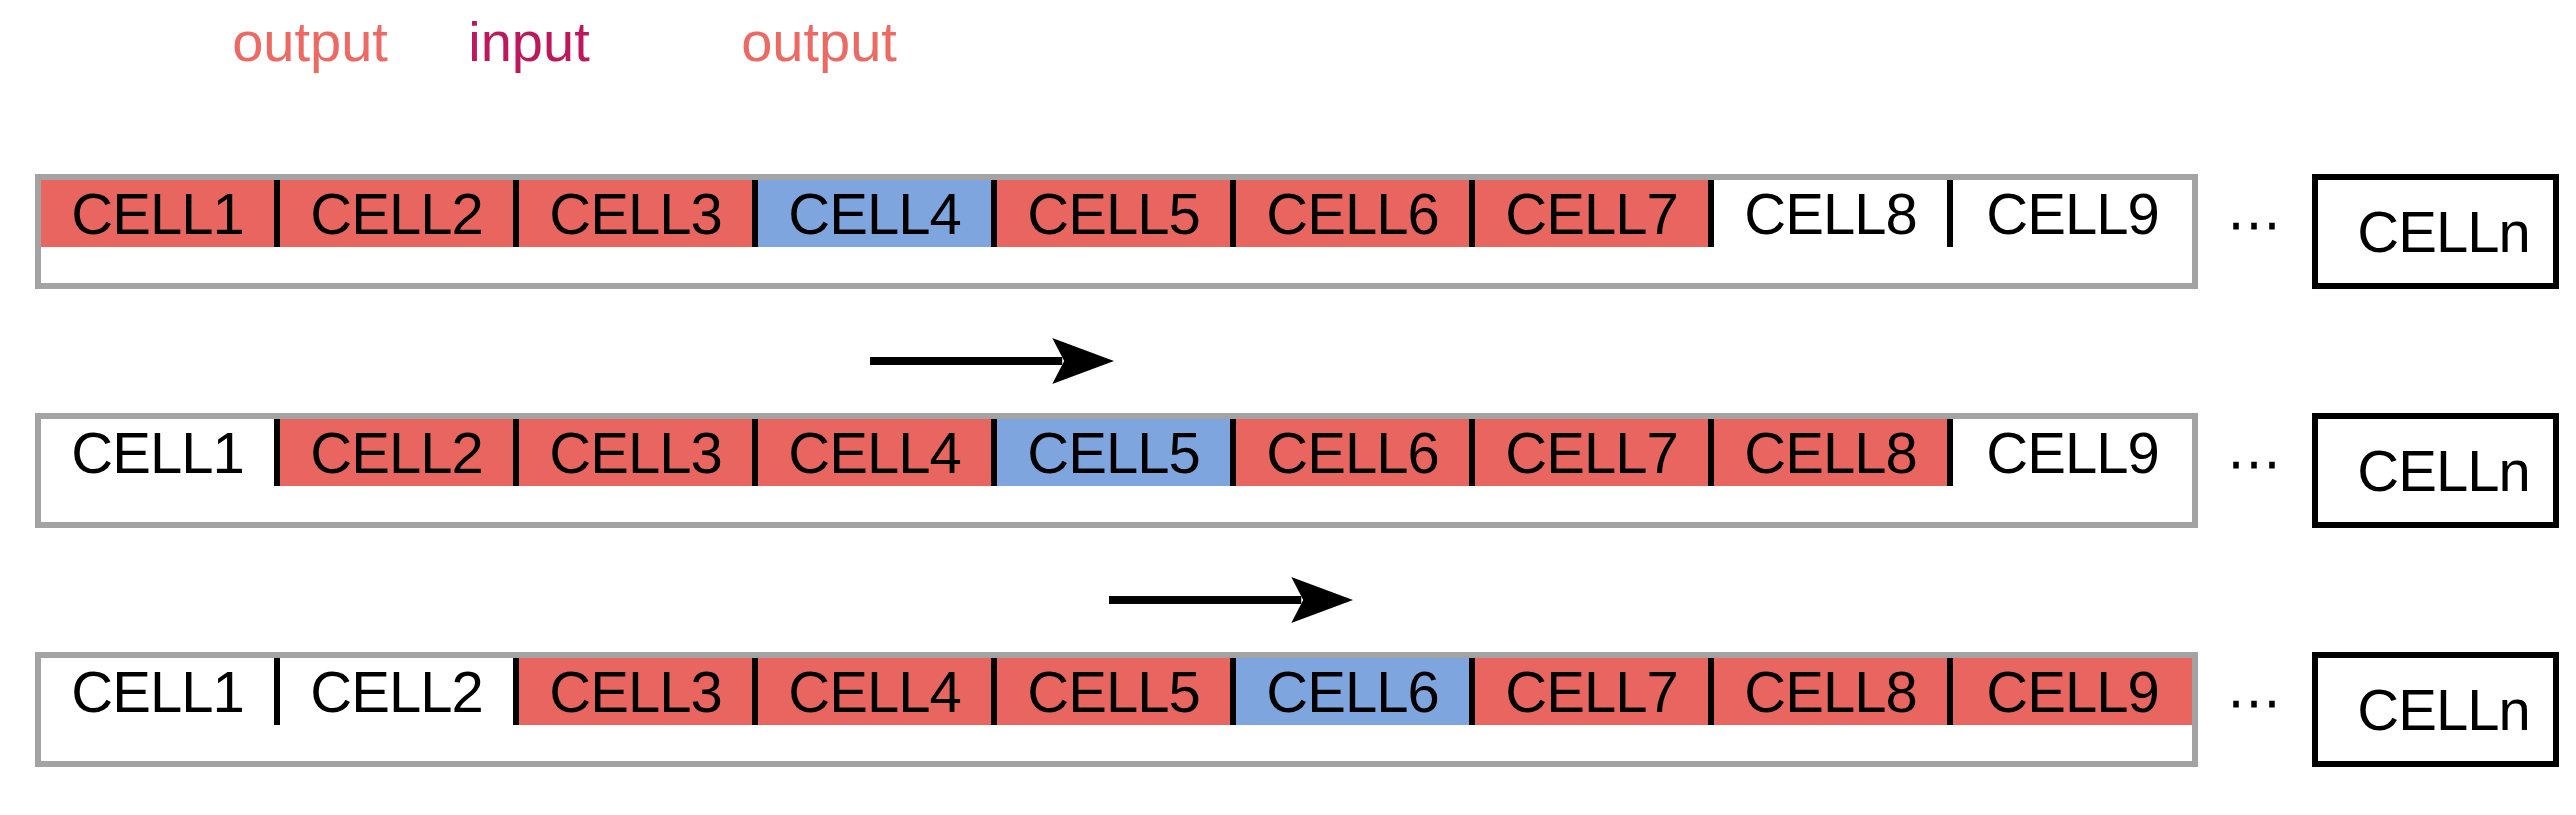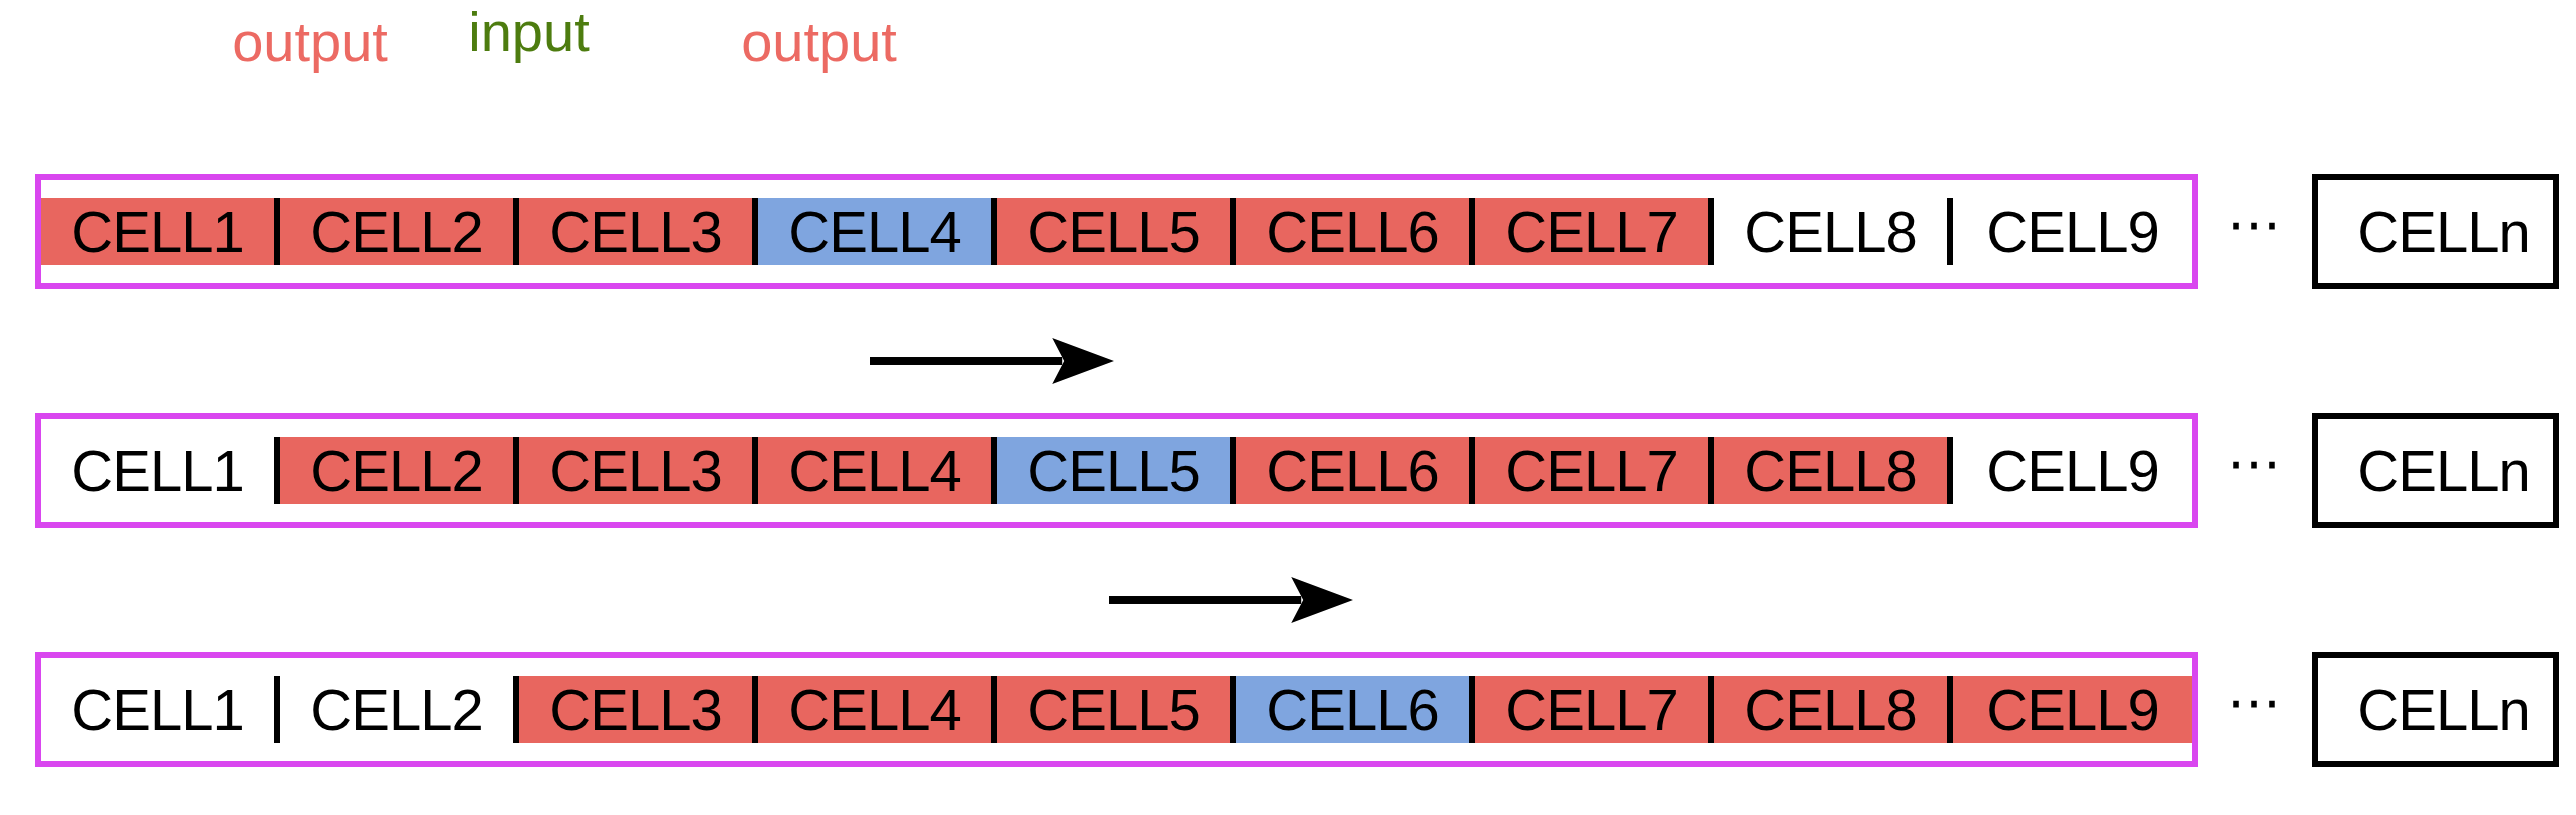--- a/index.html
+++ b/index.html
@@ -30,22 +30,22 @@
 
   
   .row {
     position: absolute;
     height: 115px;
     display: flex;
     align-items: stretch;
   }
   .strip {
     display: flex;
-    align-items: center;
-    border: 6px solid #d946ef;
+    align-items: flex-start;
+    border: 6px solid #a3a3a3;
     box-sizing: border-box;
   }
   .cell {
     width: 239px;
     box-sizing: border-box;
     border-right: 6px solid #000000;
     display: flex;
     align-items: center;
     justify-content: center;
     font-size: 58px;
@@ -87,21 +87,21 @@
   
   .arrow {
     position: absolute;
   }
 </style>
 </head>
 <body>
 
 <div id="canvas">
     <div class="label" style="left: 310px; top: 14px; color: rgb(236, 106, 99);">output</div>
-    <div class="label" style="left: 529px; top: 4px; color: #4d7c0f;">input</div>
+    <div class="label" style="left: 529px; top: 14px; color: #be185d;">input</div>
     <div class="label" style="left: 819px; top: 14px; color: rgb(236, 106, 99);">output</div>
     <div class="row" style="left: 35px; top: 174px;">
       <div class="strip">
         <div class="cell red">CELL1</div>
         <div class="cell red">CELL2</div>
         <div class="cell red">CELL3</div>
         <div class="cell blue">CELL4</div>
         <div class="cell red">CELL5</div>
         <div class="cell red">CELL6</div>
         <div class="cell red">CELL7</div>

